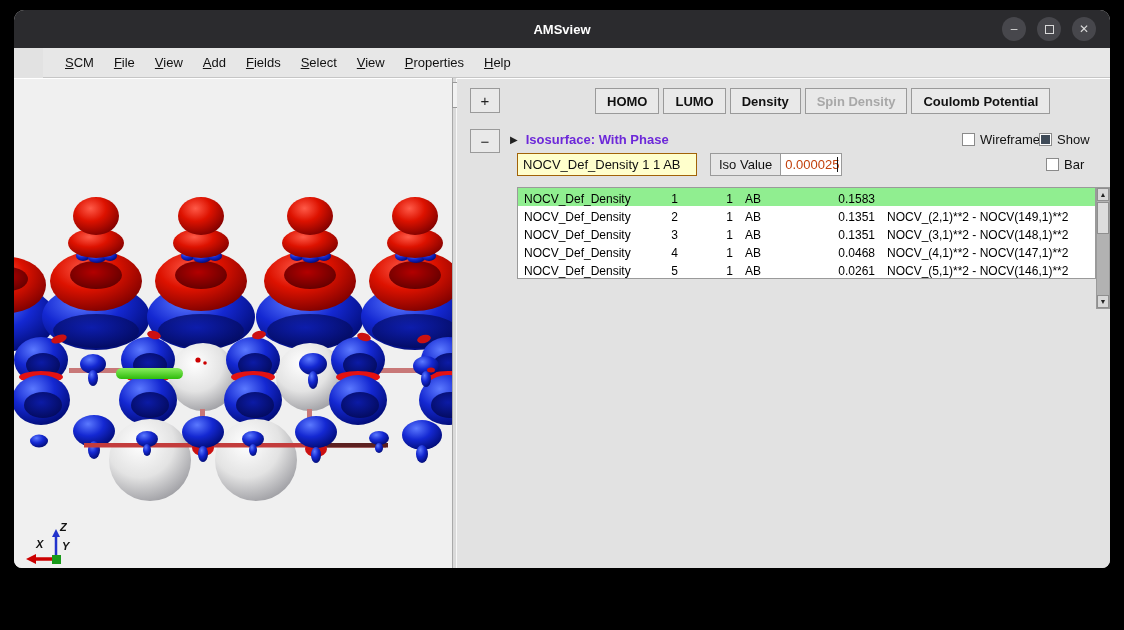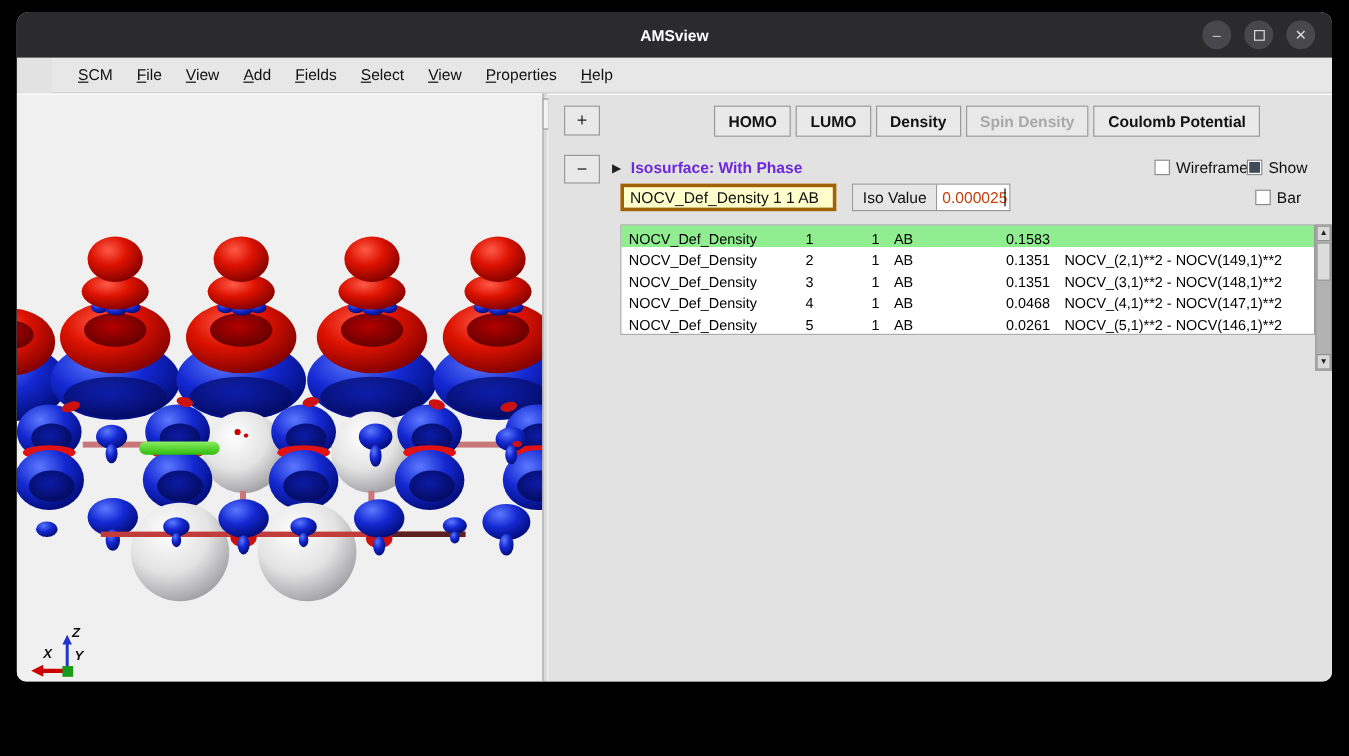--- a/index.html
+++ b/index.html
@@ -47,21 +47,21 @@
   .iso-head { position:absolute; left:53px; top:53px; display:flex; align-items:center; gap:8px; }
   .tri { font-size:10px; color:#222; }
   .iso-title { font-weight:bold; font-size:13px; color:#6d28d9; }
 
   .chkrow { position:absolute; display:flex; align-items:center; gap:5px; font-size:13px; color:#111; }
   .chk { width:13px; height:13px; background:#fff; border:1px solid #8a8a8a; position:relative; }
   .chk.checked { background:#fff; }
   .chk.checked::after { content:""; position:absolute; inset:1px; background:#3f4b58; }
 
   .yellow-field { position:absolute; left:60px; top:74px; width:180px; height:23px; background:#ffffcc;
-                  border:3px solid #a16207; font-size:13px; color:#111; padding:2px 5px; display:flex; align-items:center; }
+                  border:1px solid #a16207; font-size:13px; color:#111; padding:2px 5px; display:flex; align-items:center; }
   .iso-widget { position:absolute; left:253px; top:74px; height:23px; display:flex; border:1px solid #9a9a9a; }
   .iso-label { background:#e6e6e6; padding:2px 8px; display:flex; align-items:center; font-size:13px; color:#111; border-right:1px solid #9a9a9a; }
   .iso-value { background:#fff; width:60px; padding:2px 4px; display:flex; align-items:center; font-size:13px; color:#c2410c; position:relative; }
   .iso-value::after { content:""; position:absolute; right:3px; top:3px; bottom:3px; width:1px; background:#111; }
 
   
   .tbl { position:absolute; left:60px; top:108px; width:579px; background:#fff; border:1px solid #9a9a9a; font-size:12px; }
   .thead { display:flex; height:19px; background:linear-gradient(#f4f4f4,#dcdcdc); border-bottom:1px solid #aaa; }
   .th { display:flex; align-items:center; padding:0 6px; border-right:1px solid #b3b3b3; color:#111; }
   .trow { display:flex; height:18px; align-items:flex-end; background:#fff; }

